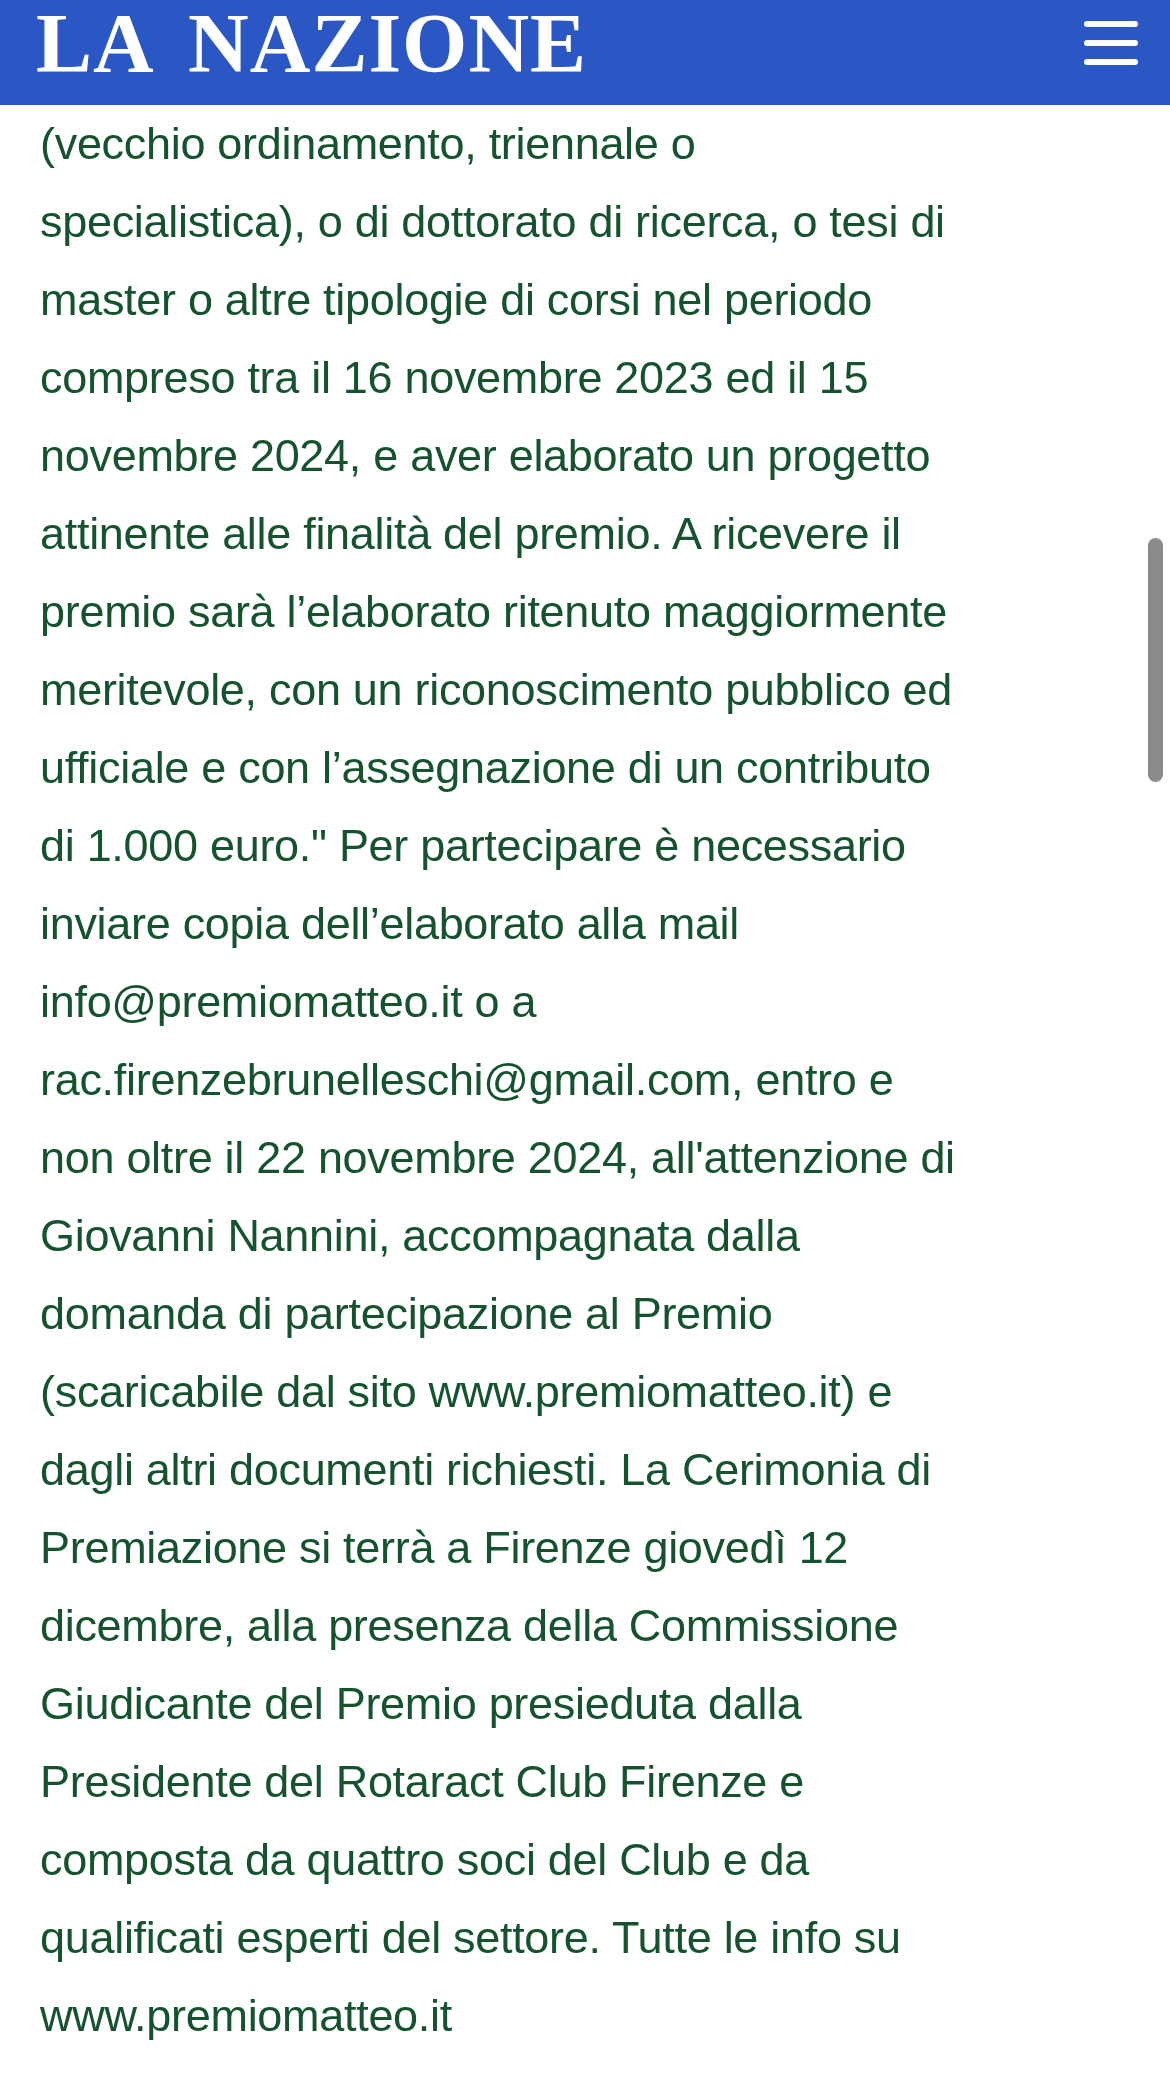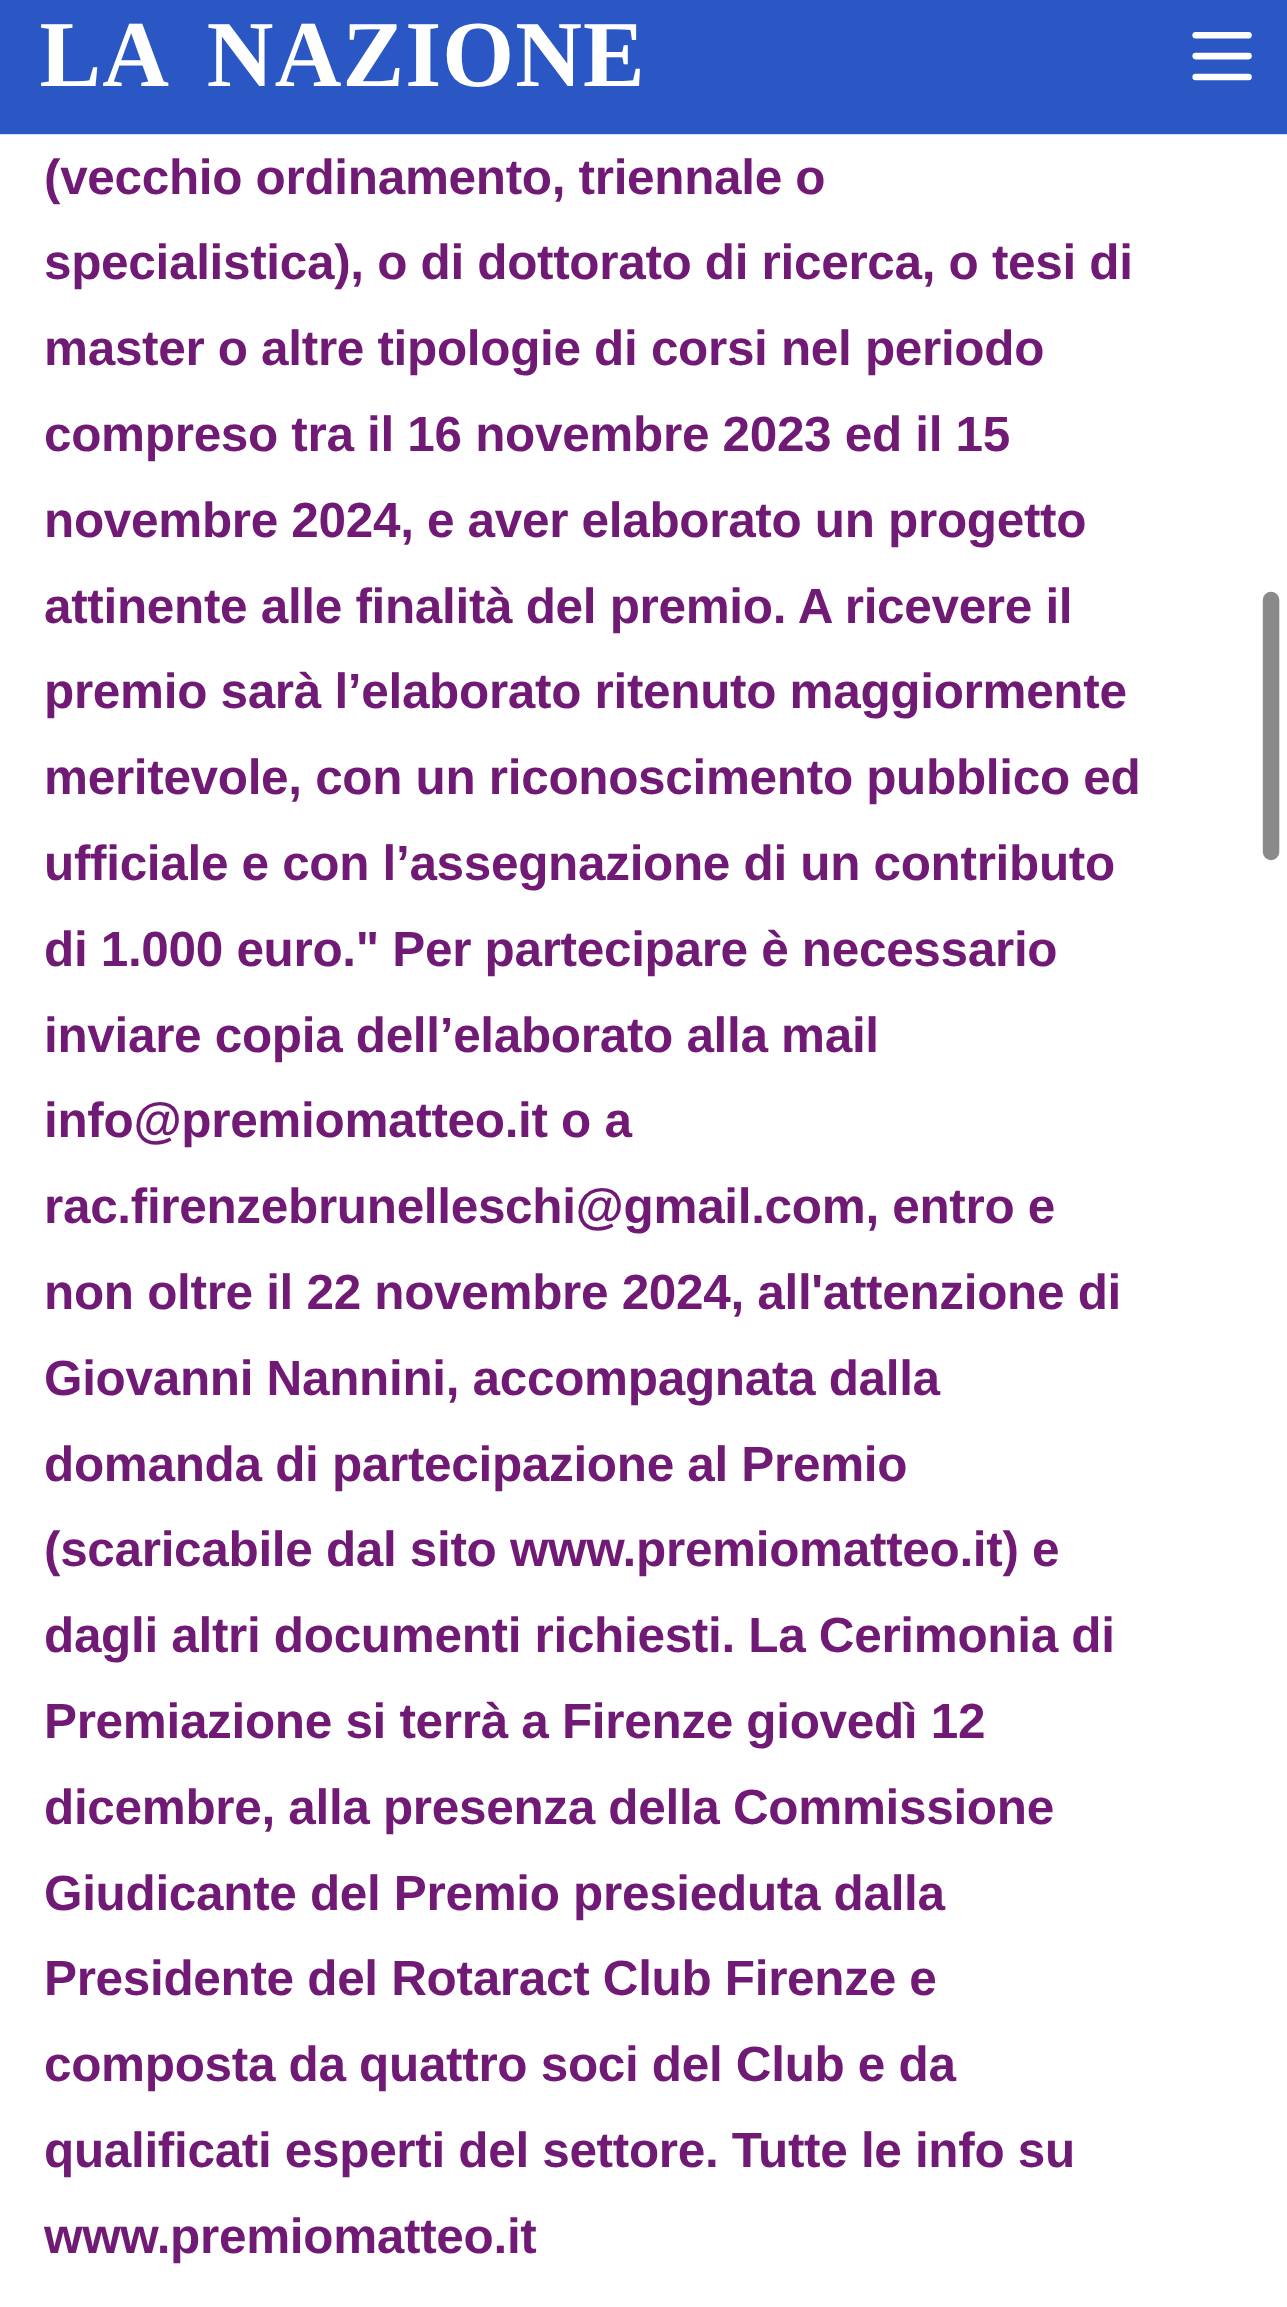--- a/index.html
+++ b/index.html
@@ -11,21 +11,21 @@
     height: 2097px;
     background: #ffffff;
     overflow: hidden;
     position: relative;
     font-family: "Liberation Sans", "DejaVu Sans", sans-serif;
   }
 
   
   .header {
     width: 1170px;
-    height: 122px;
+    height: 105px;
     background: #2a57c4;
     display: flex;
     align-items: center;
     justify-content: space-between;
     padding: 0 32px 20px 36px;
     box-sizing: border-box;
   }
   .brand {
     color: #ffffff;
     font-family: "Liberation Serif", "DejaVu Serif", serif;
@@ -49,24 +49,24 @@
   .hamburger .bar {
     width: 54px;
     height: 6px;
     background: #ffffff;
     border-radius: 3px;
   }
 
   
   .article {
     padding: 0 10px 0 40px;
-    color: #701a75;
+    color: #14532d;
     font-size: 45px;
     line-height: 78px;
-    font-weight: 700;
+    font-weight: 400;
     letter-spacing: -0.3px;
     white-space: pre;
   }
 
   
   .scroll-thumb {
     position: absolute;
     top: 538px;
     right: 7px;
     width: 15px;

